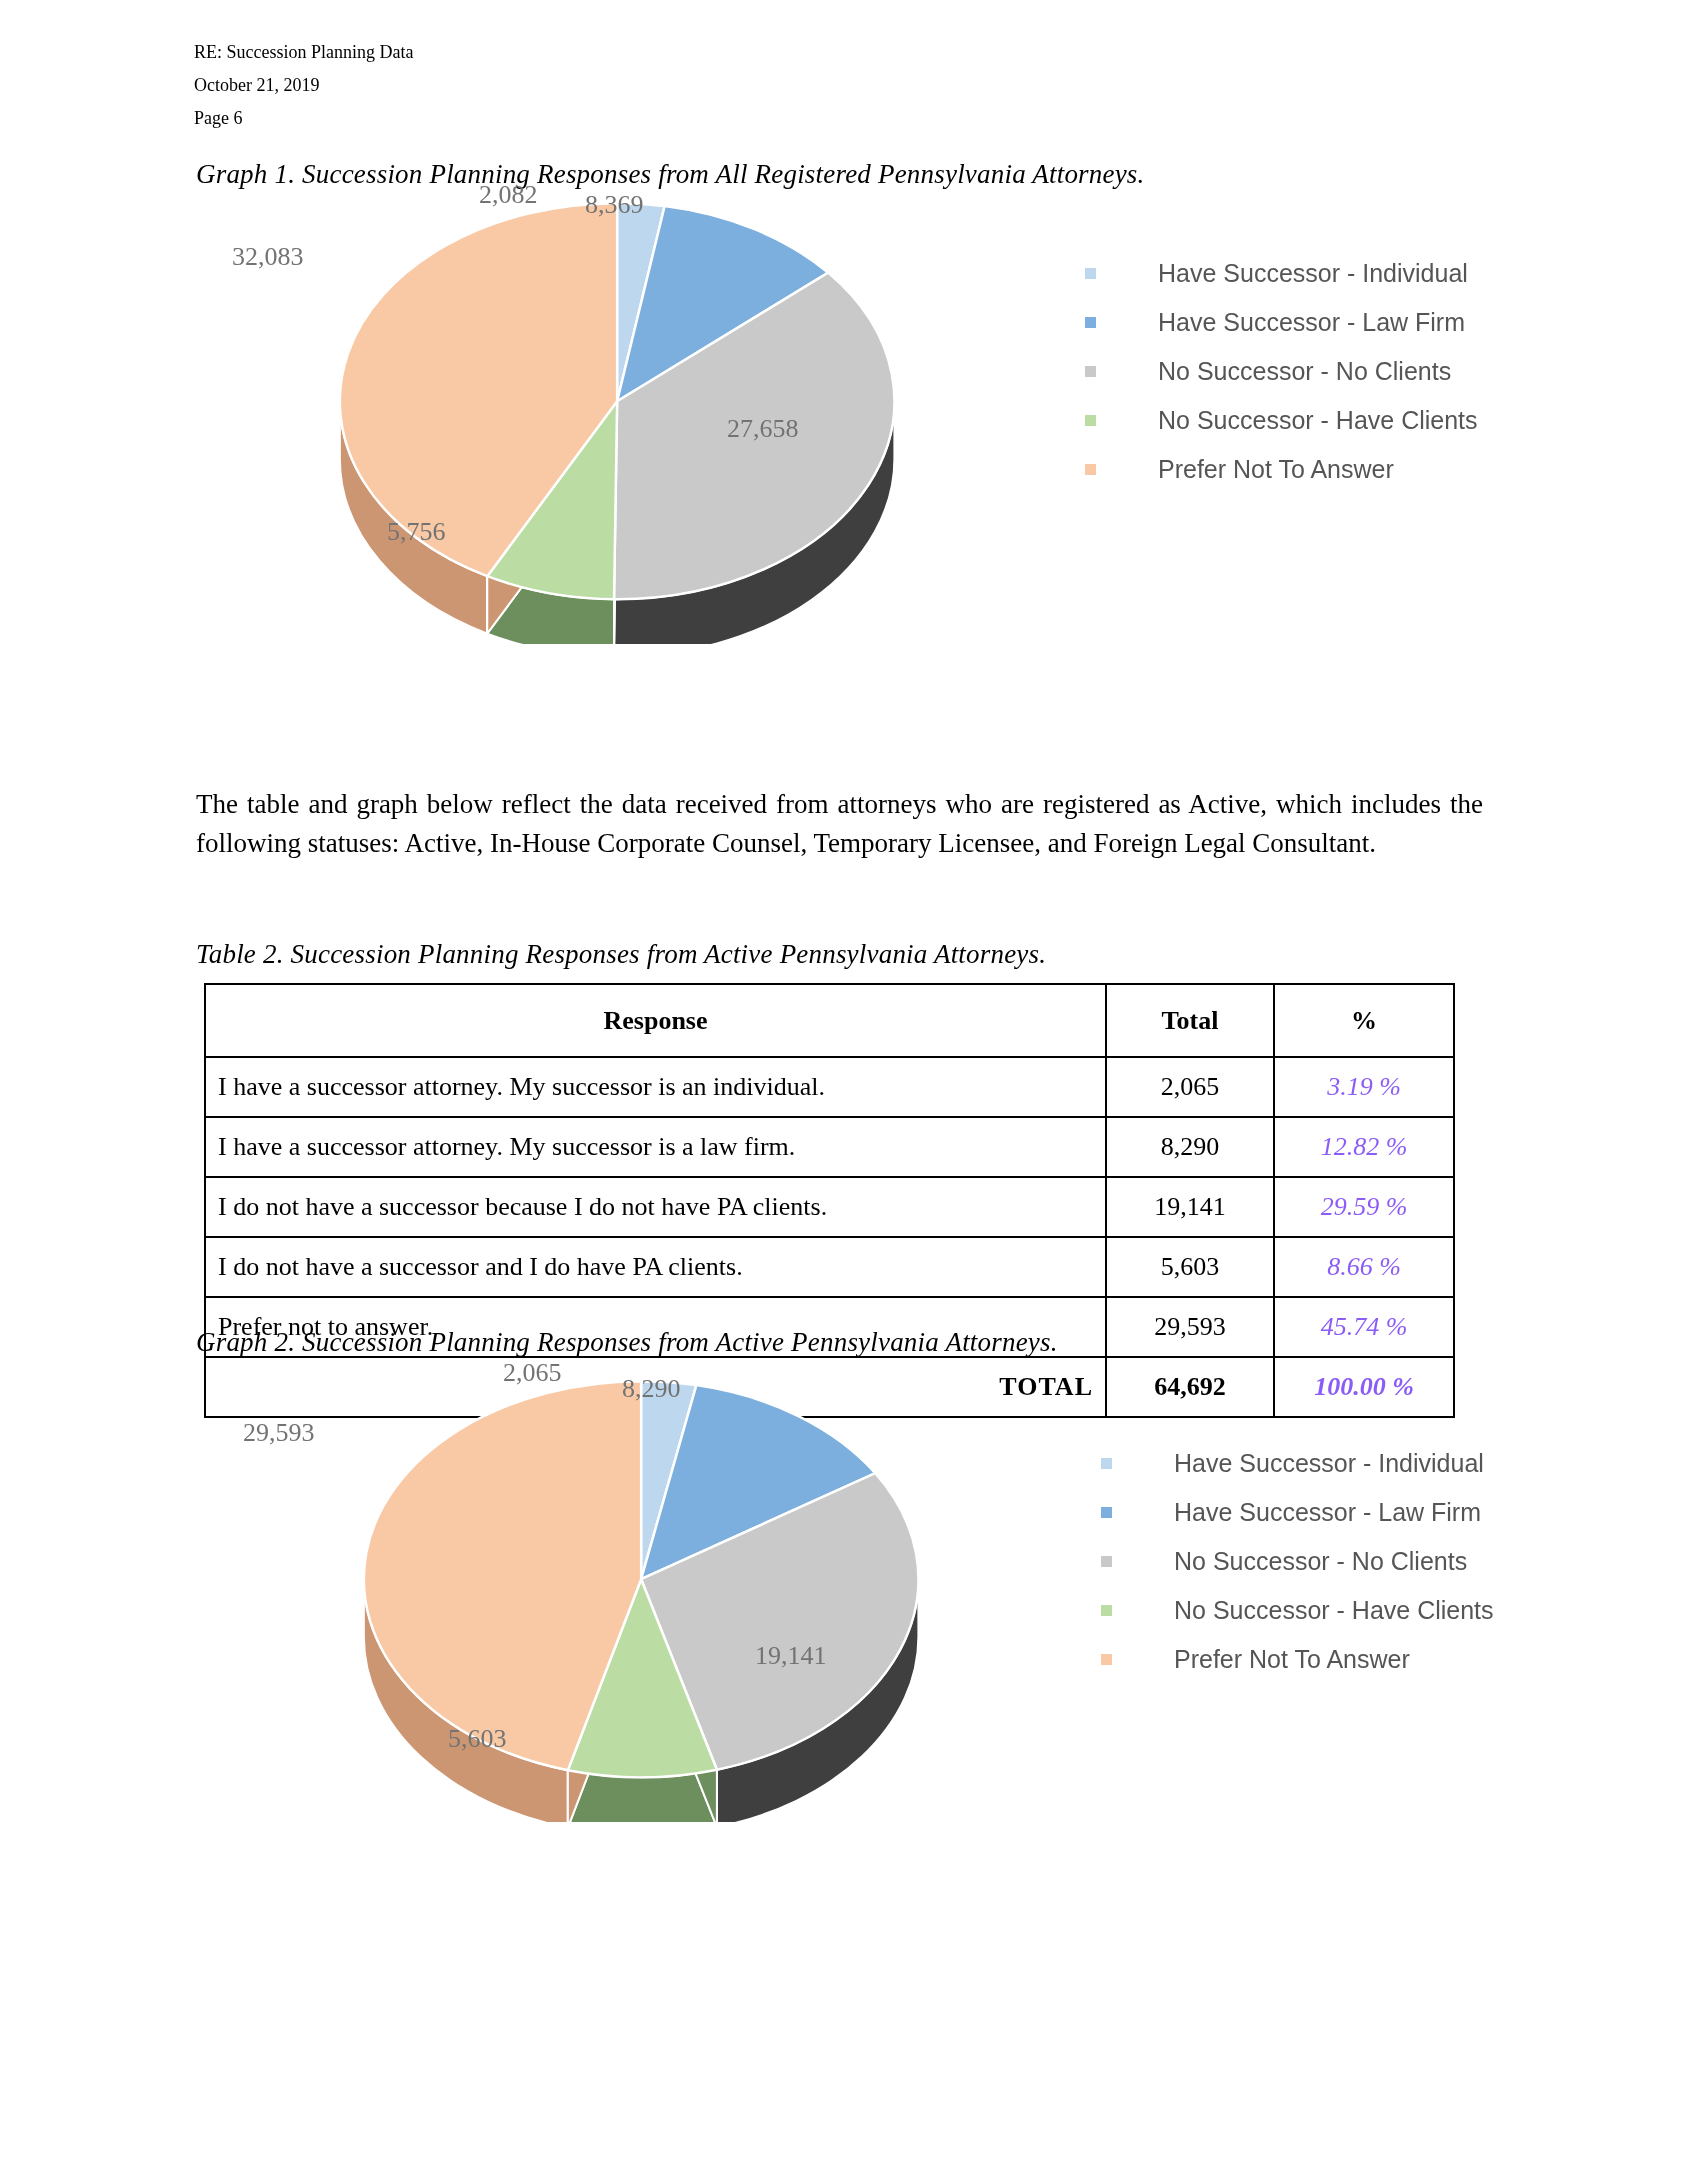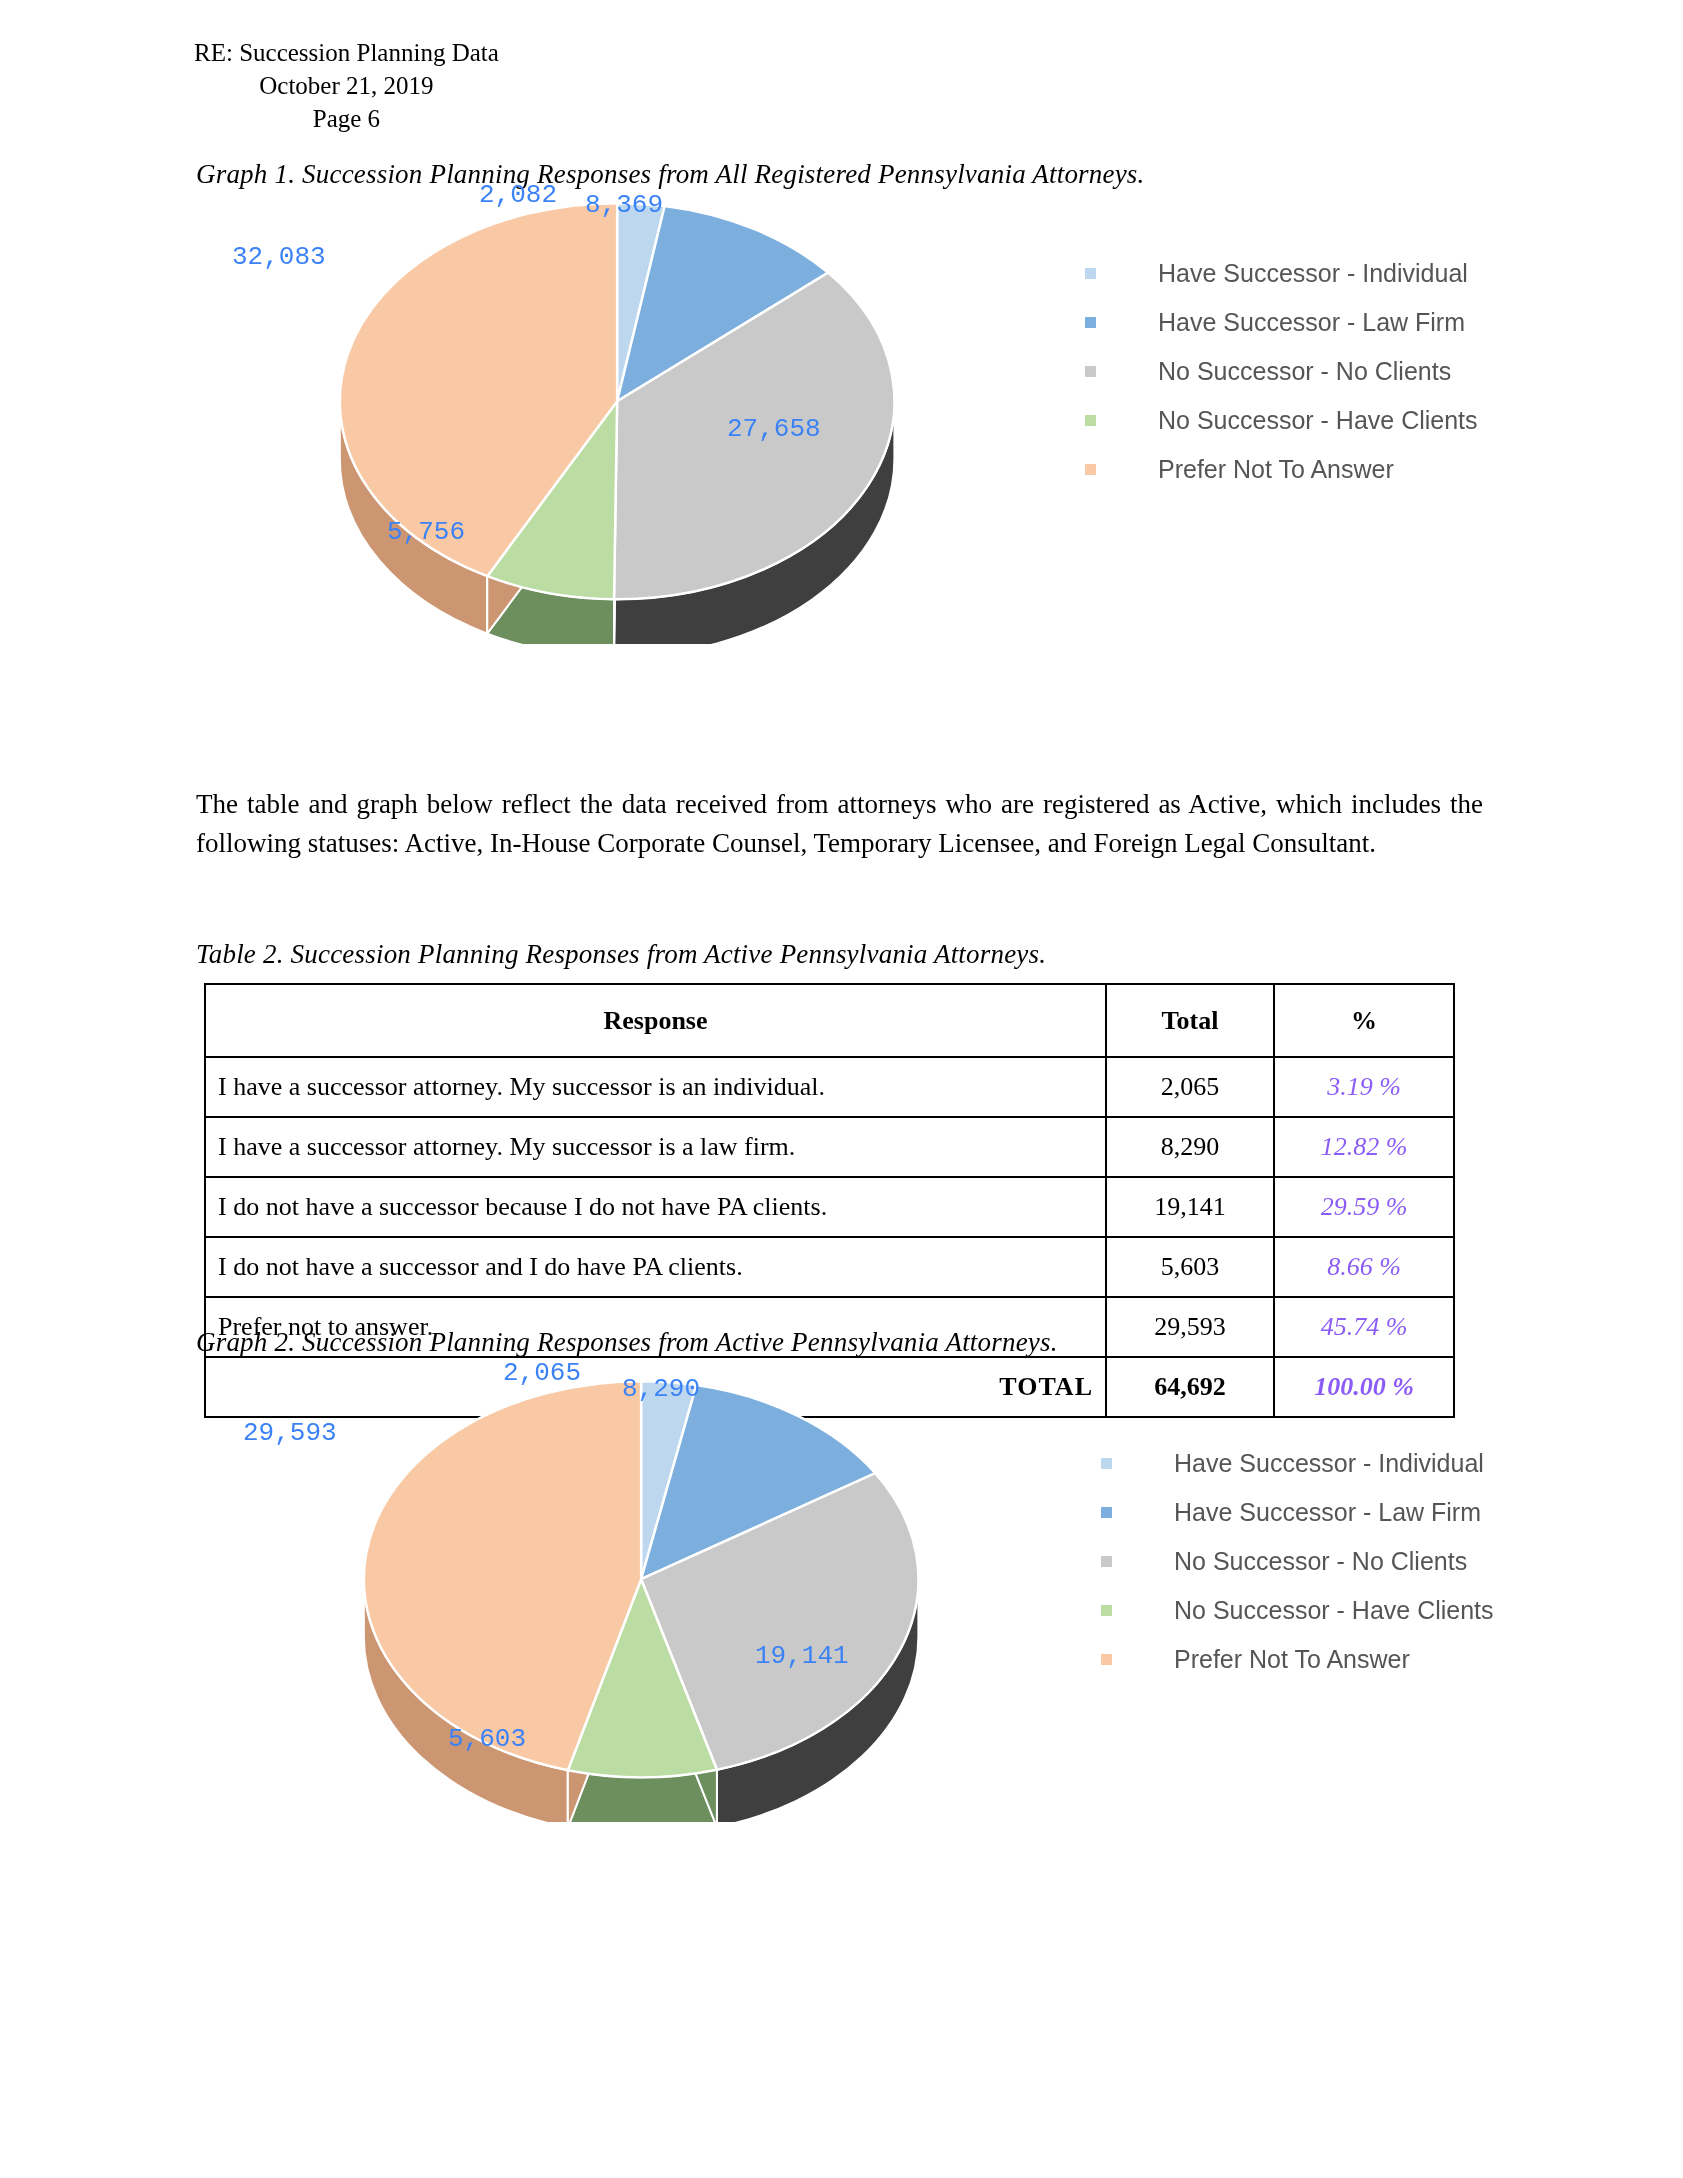--- a/index.html
+++ b/index.html
@@ -21,24 +21,23 @@
     left: 0; top: 0;
     width: 1683px;
     height: 2178px;
   }
 
   
   .hdr {
     position: absolute;
     left: 194px;
     top: 36px;
-    font-size: 25px;
+    font-size: 18px;
     line-height: 33px;
     white-space: nowrap;
-    text-align: center;
   }
 
   
   .caption {
     position: absolute;
     font-style: italic;
     font-size: 27px;
     white-space: nowrap;
     letter-spacing: 0.2px;
   }
@@ -72,23 +71,23 @@
     left: 30px;
     top: 10px;
     width: 812px;
     height: 446px;
   }
   .pie-svg { position: absolute; left: 0; top: 0; }
 
   
   .dlabel {
     position: absolute;
-    font-family: Liberation Mono, monospace;
+    font-family: Liberation Serif, serif;
     font-size: 26px;
-    color: #3b82f6;
+    color: #737373;
     white-space: nowrap;
   }
 
   
   .legend {
     position: absolute;
     top: 67px;
     left: 891px;
     width: 396px;
   }

